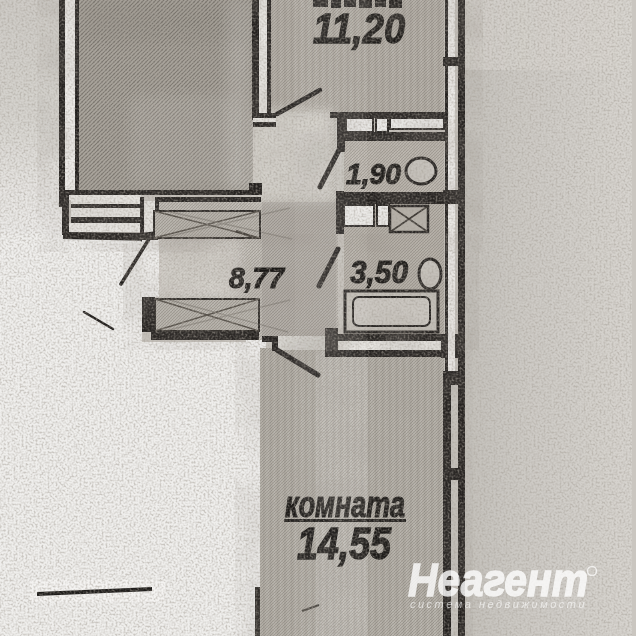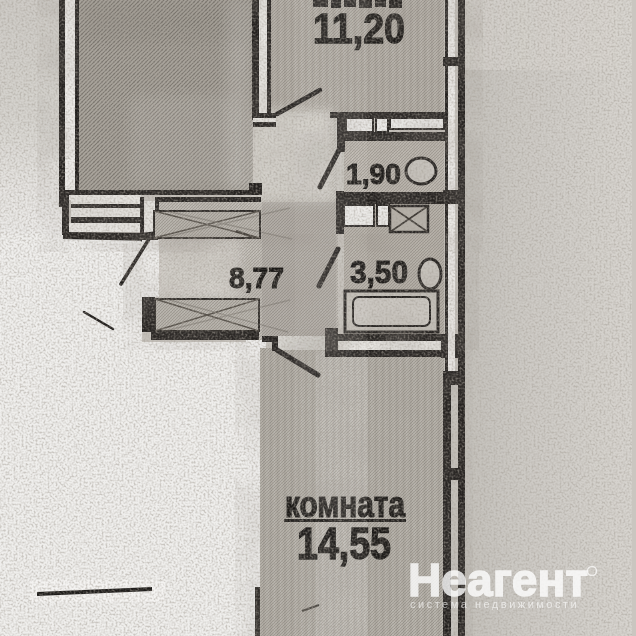--- a/index.html
+++ b/index.html
@@ -1,16 +1,16 @@
 <!DOCTYPE html>
 <html><head>
 <meta charset="utf-8">
 <style>
   html,body{margin:0;padding:0;background:#cac6c0;}
-  #page{width:632px;height:636px;position:relative;overflow:hidden;font-family:"Liberation Sans",sans-serif;}
+  #page{width:632px;height:636px;position:relative;overflow:hidden;font-family:"Liberation Sans",sans-serif;font-style:italic;}
   svg{display:block;}
 </style>
 </head>
 <body>
 <div id="page">
 <svg width="636" height="636" viewBox="0 0 636 636" xmlns="http://www.w3.org/2000/svg">
 <defs>
   <pattern id="weave" width="3" height="3" patternUnits="userSpaceOnUse">
     <path d="M0,3 L3,0" stroke="rgba(52,46,40,0.24)" stroke-width="0.9"></path>
     <path d="M0,0 L3,3" stroke="rgba(52,46,40,0.09)" stroke-width="0.6"></path>

